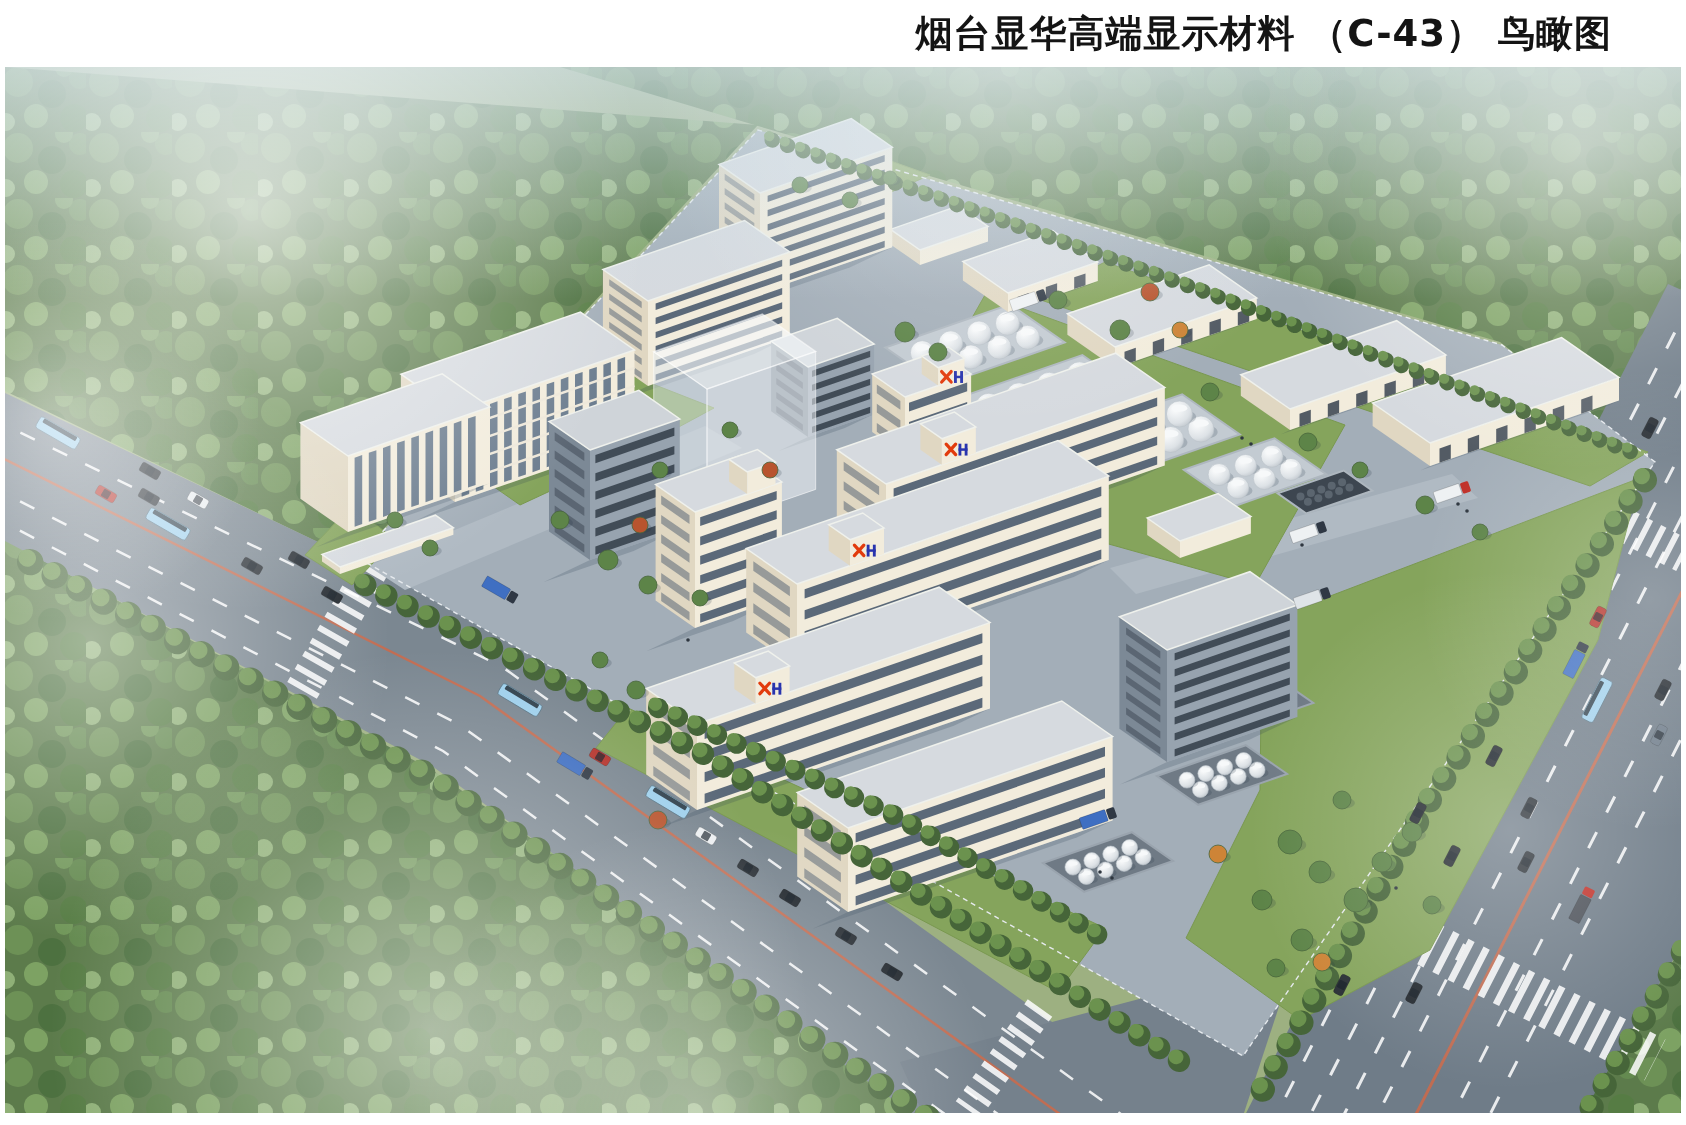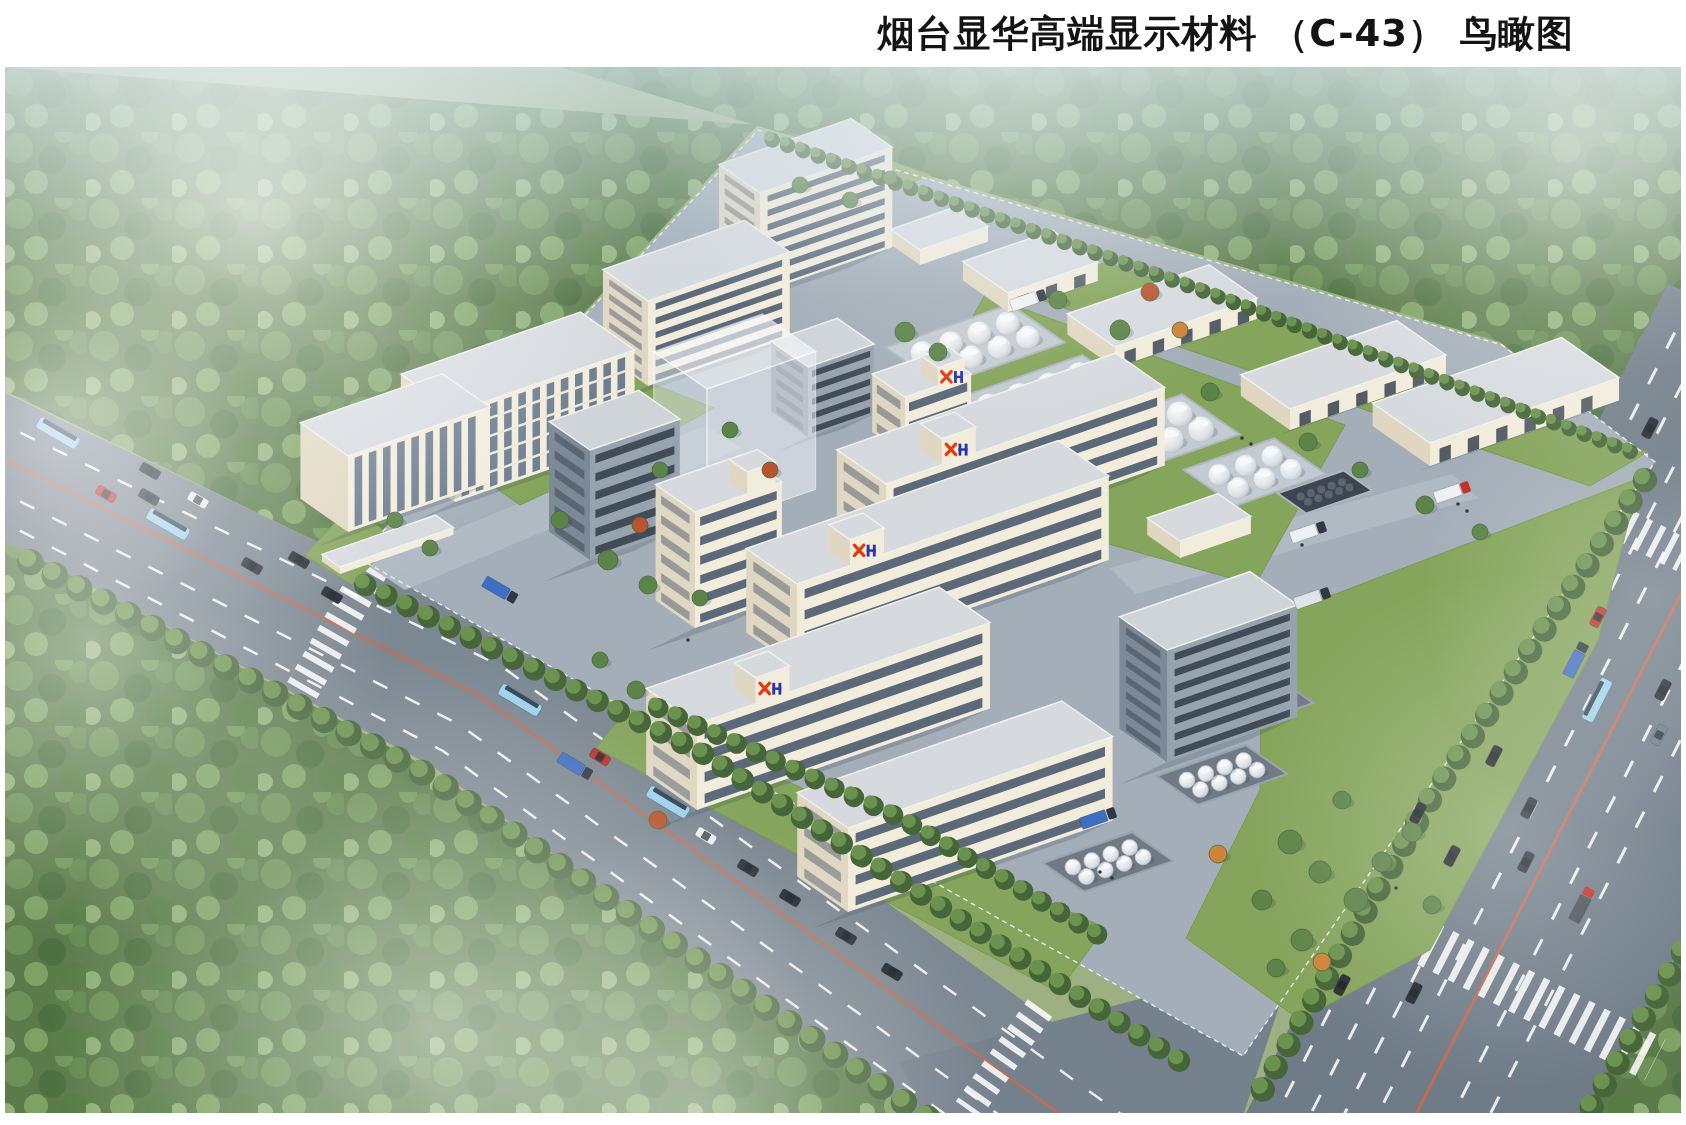--- a/index.html
+++ b/index.html
@@ -1,19 +1,19 @@
 <!DOCTYPE html>
 <html><head>
 <meta charset="utf-8">
 <style>
   html,body{margin:0;padding:0;background:#fff;}
   .stage{position:relative;width:1686px;height:1125px;background:#ffffff;overflow:hidden;
          font-family:"DejaVu Sans","Liberation Sans",sans-serif;}
   .banner{position:absolute;top:0;left:0;right:0;height:67px;display:flex;align-items:center;
-          justify-content:flex-end;padding-right:112px;box-sizing:border-box;background:#ffffff;}
+          justify-content:flex-end;padding-right:74px;box-sizing:border-box;background:#ffffff;}
   .banner .title{font-size:37px;font-weight:bold;color:#141414;letter-spacing:1px;white-space:nowrap;}
   svg.scene{position:absolute;top:67px;left:5px;display:block;}
 </style>
 </head>
 <body>
 
 <div class="stage">
   <div class="banner">
     <span class="title">烟台显华高端显示材料 （C-43） 鸟瞰图</span>
   </div>

